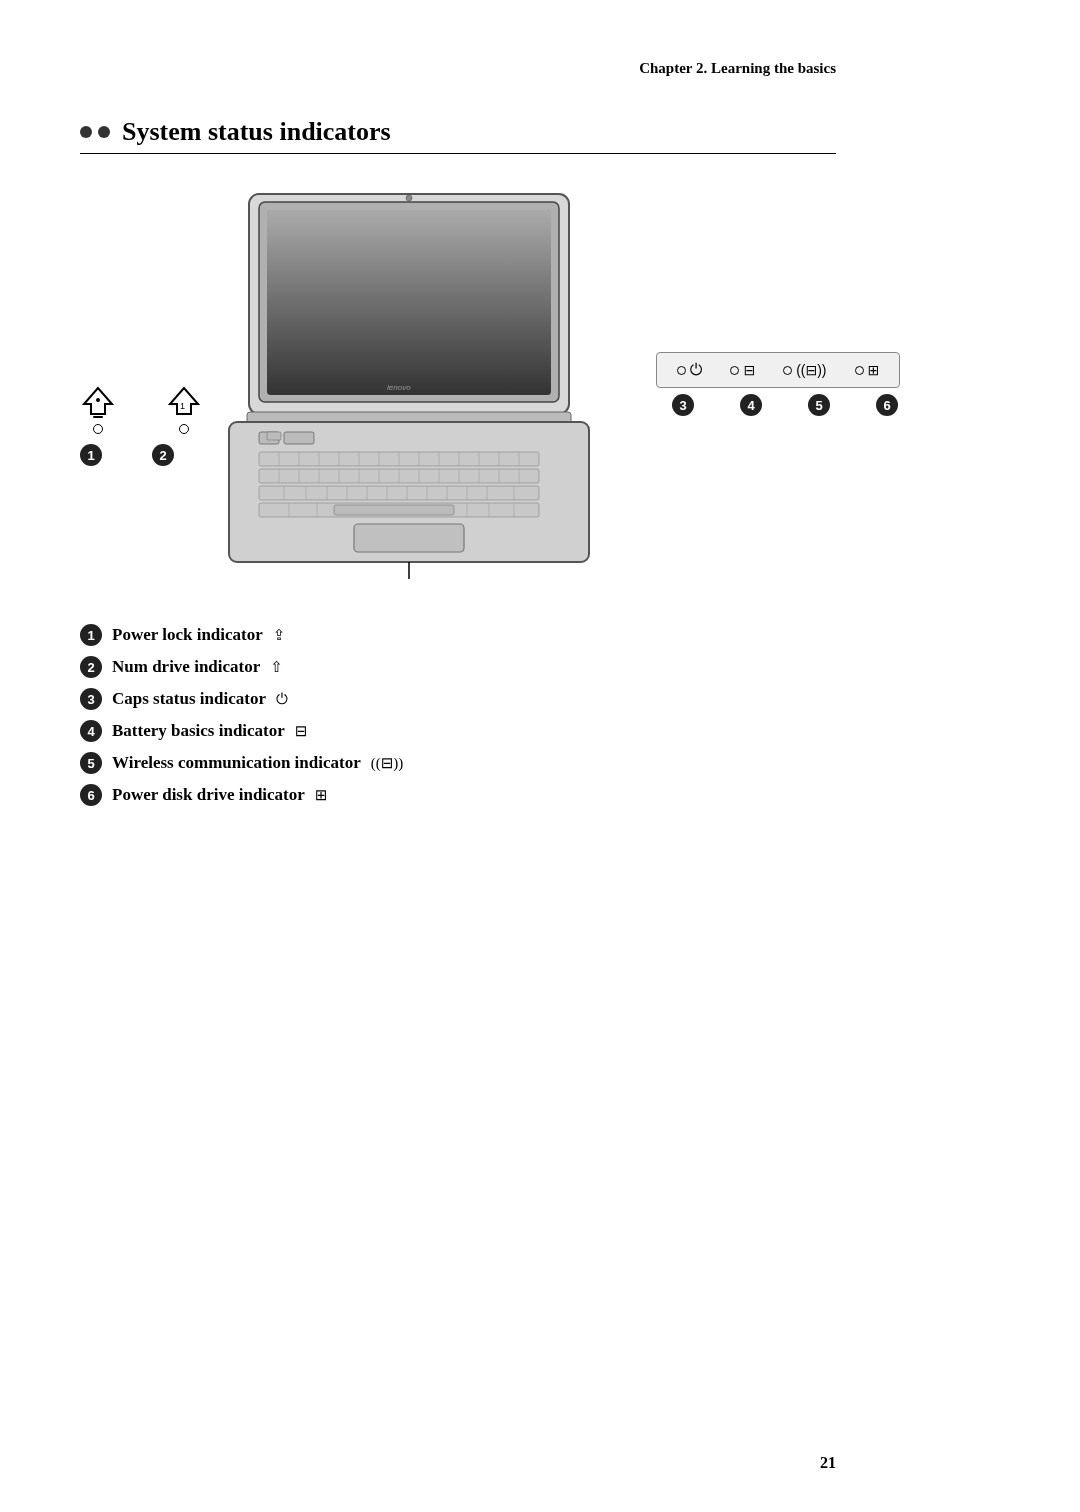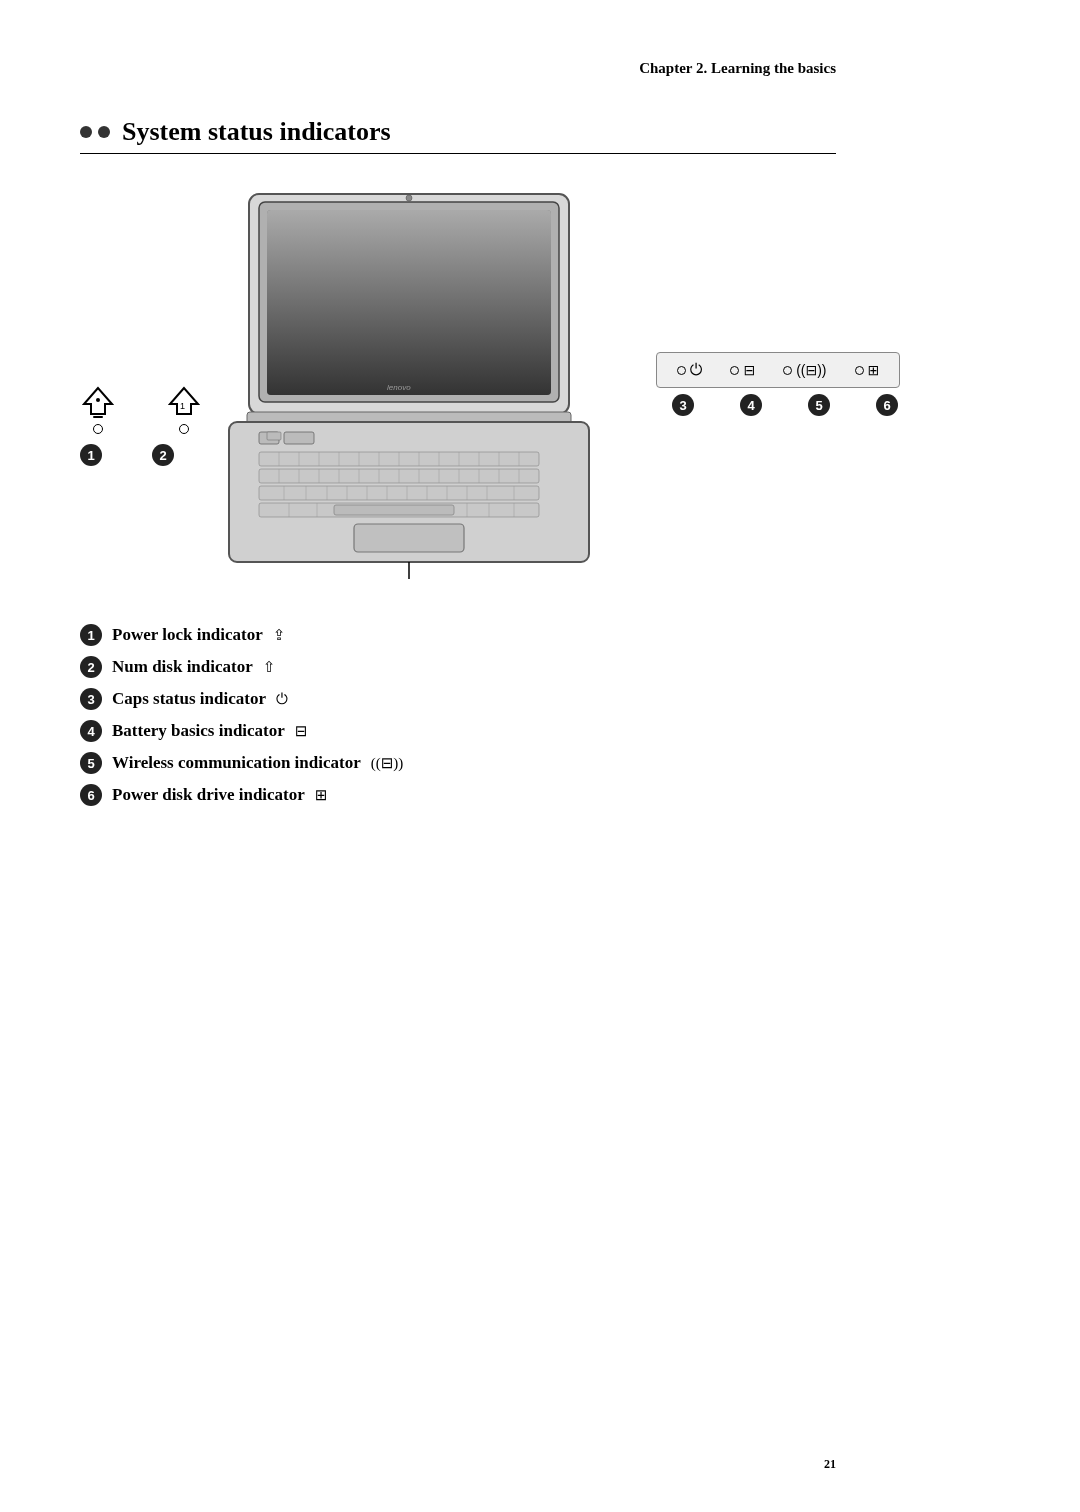--- a/index.html
+++ b/index.html
@@ -204,21 +204,21 @@
 
     .desc-list li .icon-symbol {
       font-weight: normal;
       font-size: 15px;
     }
 
     .page-number {
       position: absolute;
       bottom: 40px;
       right: 80px;
-      font-size: 12px;
+      font-size: 16px;
       font-weight: bold;
     }
   </style>
 </head>
 <body>
 
 <div class="page-container">
 
   <div class="chapter-header">
     <span>Chapter 2. Learning the basics</span>
@@ -399,21 +399,21 @@
   </div>
 
   <ul class="desc-list">
     <li>
       <span class="num-badge">1</span>
       <span class="label-text">Power lock indicator</span>
       <span class="icon-symbol">⇪</span>
     </li>
     <li>
       <span class="num-badge">2</span>
-      <span class="label-text">Num disk indicator</span>
+      <span class="label-text">Num drive indicator</span>
       <span class="icon-symbol">⇧</span>
     </li>
     <li>
       <span class="num-badge">3</span>
       <span class="label-text">Caps status indicator</span>
       <span class="icon-symbol">⏻</span>
     </li>
     <li>
       <span class="num-badge">4</span>
       <span class="label-text">Battery basics indicator</span>

